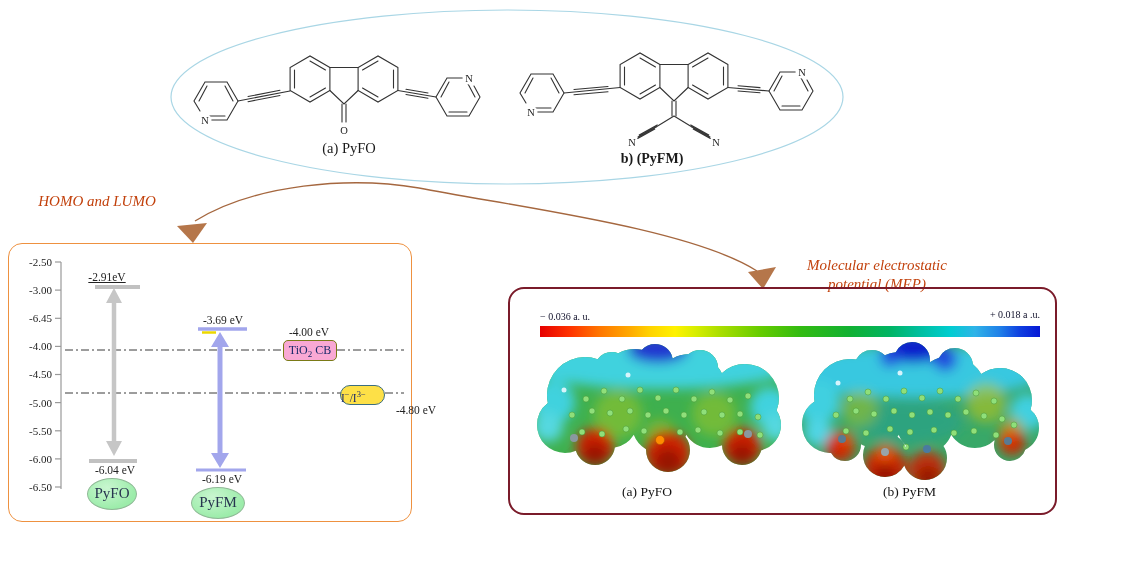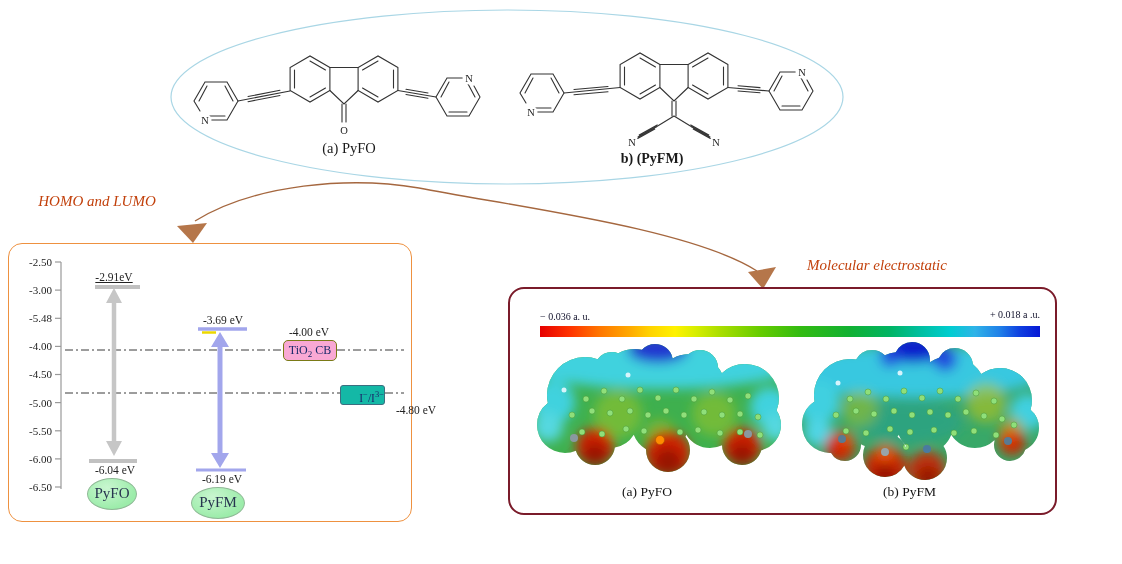--- a/index.html
+++ b/index.html
@@ -8,21 +8,21 @@
   .abs{position:absolute;}
   .panel-title{font-style:italic;font-size:15px;line-height:1.25;color:#c2410c;text-align:center;}
   
   .energy-box{left:8px;top:243px;width:402px;height:277px;border:1.6px solid #ee9140;border-radius:14px;}
   .tick{left:16px;width:36px;height:14px;line-height:14px;font-size:11px;text-align:right;color:#222;}
   .elabel{font-size:11.5px;color:#222;text-align:center;white-space:nowrap;}
   .badge{border-radius:50%;background:radial-gradient(ellipse at 40% 30%,#c9f6d0,#9cecaa 70%);
          border:1px solid #8fb996;text-align:center;font-size:15px;color:#27344f;}
   .cbbox{background:#f9a8d4;border:1.3px solid #7a7a16;border-radius:5px;text-align:center;
          font-size:12px;color:#1b2a6b;}
-  .ibox{background:#14b8a6;border:1.3px solid #3c6e80;border-radius:3px;text-align:right;
+  .ibox{background:#fde047;border:1.3px solid #3c6e80;border-radius:10px;text-align:left;
         font-size:11.5px;color:#1b2a6b;}
   sub.s2{font-size:9px;} sup.sp{font-size:8.5px;}
   
   .mep-box{left:508px;top:287px;width:545px;height:224px;border:2px solid #7a1b2a;border-radius:16px;}
   .colorbar{left:540px;top:326px;width:500px;height:11px;
     background:linear-gradient(to right,#e60000 0%,#ff3300 6%,#ff7700 12%,#ffaa00 18%,#ffd300 22%,
       #fff200 27%,#d8ee00 31%,#aade00 36%,#66cc00 44%,#33bb11 52%,#11b133 62%,#00b464 70%,
       #00bfa0 76%,#00cdd0 82%,#2fb3e8 87%,#1f7fe8 92%,#0f3fe0 96%,#0618d6 100%);}
   .scale-label{font-size:10px;color:#10102a;white-space:nowrap;}
   .mep-caption{font-size:13.5px;color:#141414;text-align:center;}
@@ -133,48 +133,49 @@
       <line x1="194" y1="89.5" x2="208" y2="89.5" stroke="#ecd800" stroke-width="2.5"></line>
       <line x1="188" y1="227" x2="238" y2="227" stroke="#a2a6ec" stroke-width="3"></line>
       <line x1="212" y1="102" x2="212" y2="212" stroke="#a2a6ec" stroke-width="5"></line>
       <polygon points="203,104 221,104 212,89" fill="#a2a6ec"></polygon>
       <polygon points="203,210 221,210 212,225" fill="#a2a6ec"></polygon>
     </g>
   </svg>
 
   <div class="abs tick" style="top:255px;">-2.50</div>
   <div class="abs tick" style="top:283px;">-3.00</div>
-  <div class="abs tick" style="top:311px;">-5.48</div>
+  <div class="abs tick" style="top:311px;">-6.45</div>
   <div class="abs tick" style="top:339px;">-4.00</div>
   <div class="abs tick" style="top:367px;">-4.50</div>
   <div class="abs tick" style="top:396px;">-5.00</div>
   <div class="abs tick" style="top:424px;">-5.50</div>
   <div class="abs tick" style="top:452px;">-6.00</div>
   <div class="abs tick" style="top:480px;">-6.50</div>
 
-  <div class="abs elabel" style="left:88px;top:271px;width:52px;text-decoration:underline;">-2.91eV</div>
+  <div class="abs elabel" style="left:81px;top:271px;width:52px;text-decoration:underline;">-2.91eV</div>
   <div class="abs elabel" style="left:88px;top:464px;width:54px;">-6.04 eV</div>
   <div class="abs elabel" style="left:196px;top:314px;width:54px;">-3.69 eV</div>
   <div class="abs elabel" style="left:195px;top:473px;width:54px;">-6.19 eV</div>
   <div class="abs elabel" style="left:284px;top:326px;width:50px;">-4.00 eV</div>
   <div class="abs elabel" style="left:358px;top:404px;width:50px;margin-left:33px;">-4.80 eV</div>
 
   <div class="abs cbbox" style="left:283px;top:340px;width:52px;height:19px;line-height:18px;">
     <span>TiO</span><sub class="s2">2</sub><span> CB</span>
   </div>
 
   <div class="abs ibox" style="left:340px;top:385px;width:43px;height:18px;line-height:17px;">
     <span>I</span><sup class="sp">−</sup><span>/</span><span>I</span><sup class="sp">3−</sup>
   </div>
 
   <div class="abs badge" style="left:87px;top:478px;width:48px;height:30px;line-height:28px;">PyFO</div>
   <div class="abs badge" style="left:191px;top:487px;width:52px;height:30px;line-height:28px;">PyFM</div>
 
   <div class="abs panel-title" style="left:768px;top:256px;width:218px;">
     <div>Molecular electrostatic</div>
+    <div>potential (MEP)</div>
   </div>
 
   <div class="abs mep-box"></div>
 
   <div class="abs scale-label" style="left:540px;top:311px;">− 0.036 a. u.</div>
   <div class="abs scale-label" style="left:954px;top:309px;width:86px;text-align:right;">+ 0.018 a .u.</div>
   <div class="abs colorbar"></div>
 
   <svg class="abs" style="left:508px;top:287px;" width="549" height="228" viewBox="0 0 549 228">
     <defs>

